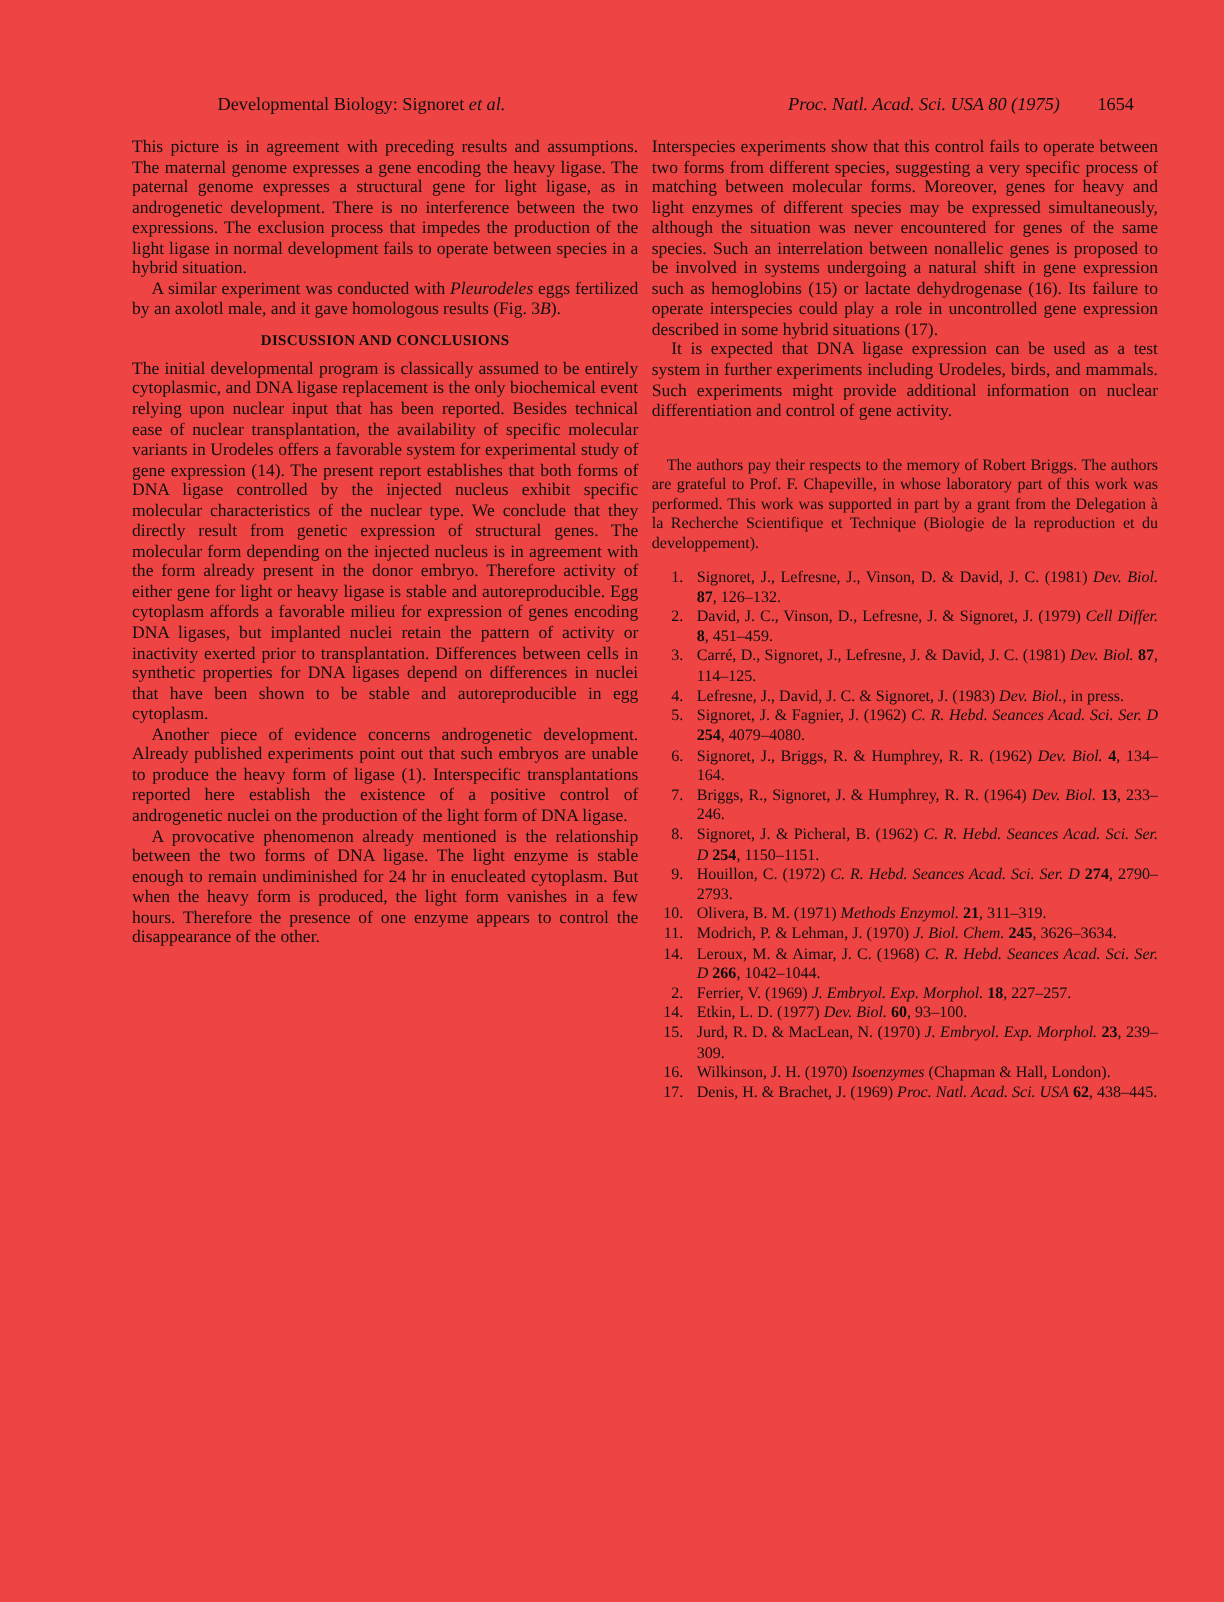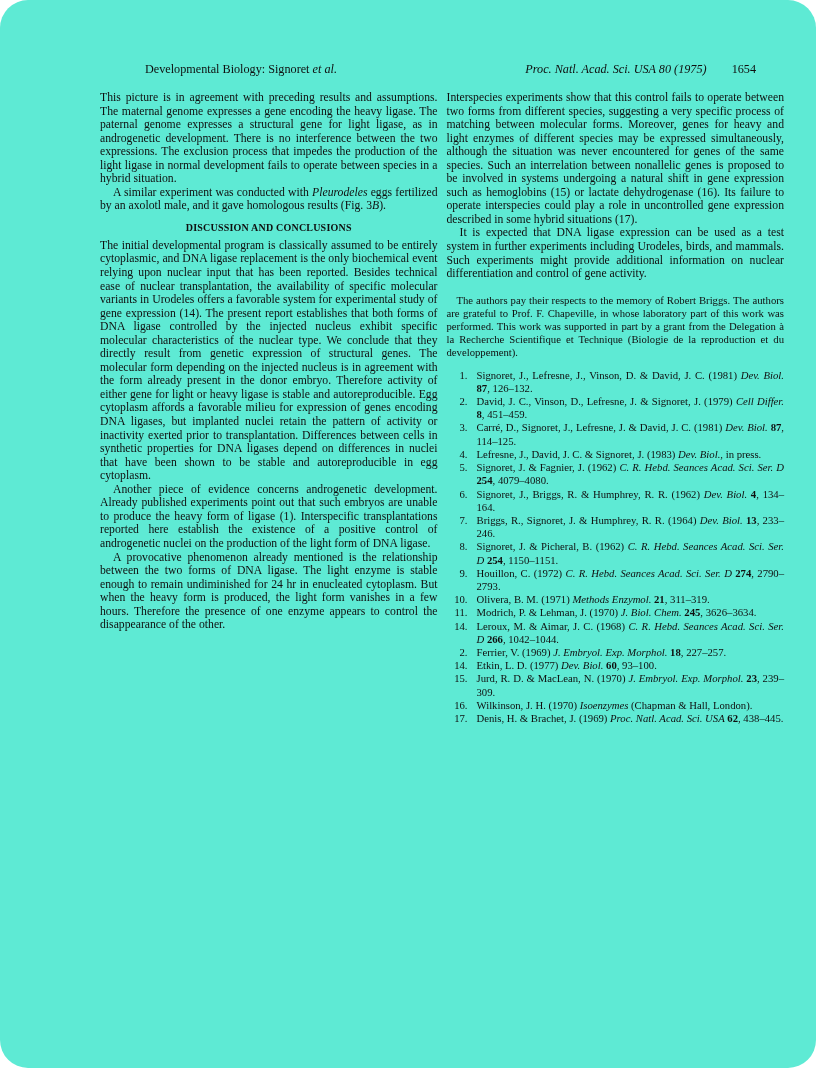--- a/index.html
+++ b/index.html
@@ -4,43 +4,42 @@
 <style>
   html, body {
     margin: 0;
     padding: 0;
     background: #ffffff;
   }
   .page {
     position: relative;
     width: 816px;
     height: 1068px;
-    background: #5eead4;
+    background: #ef4444;
     font-family: "Liberation Serif", serif;
     color: #0f0f0f;
     overflow: hidden;
-    border-radius: 28px;
   }
   .running-head {
     position: absolute;
     top: 62px;
     left: 145px;
     right: 60px;
     display: flex;
     justify-content: space-between;
     align-items: baseline;
     font-size: 12.2px;
     line-height: 14px;
   }
   .rh-right .rh-journal { font-style: normal; }
   .rh-page { margin-left: 22px; }
   .columns {
     position: absolute;
     top: 91px;
-    left: 100px;
+    left: 88px;
     width: 684px;
     display: flex;
     gap: 9px;
   }
   .col { flex: 1; min-width: 0; }
   .body-p {
     font-size: 11.7px;
     line-height: 13.55px;
     text-align: justify;
     margin: 0;
@@ -53,21 +52,21 @@
     font-weight: bold;
     text-align: center;
     letter-spacing: 0.2px;
     margin: 9px 0 6px 0;
   }
   .ack {
     font-size: 10.7px;
     line-height: 13.2px;
     text-align: justify;
     text-indent: 10px;
-    margin: 13px 0 0 0;
+    margin: 23px 0 0 0;
     hyphens: auto;
     -webkit-hyphens: auto;
   }
   .refs {
     margin-top: 9px;
     font-size: 10.7px;
     line-height: 13.2px;
   }
   .ref { display: flex; }
   .ref-num {

